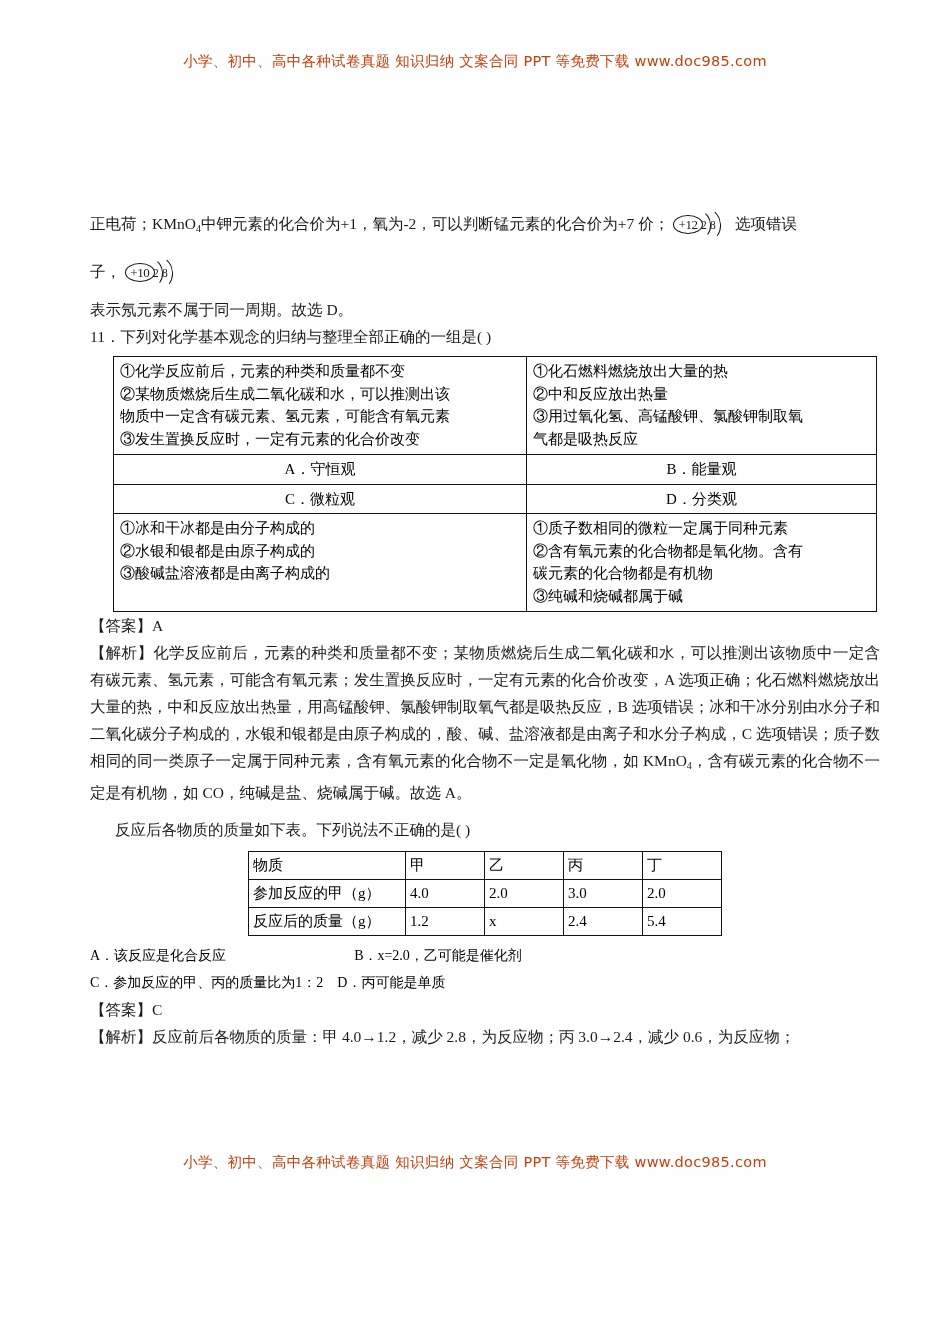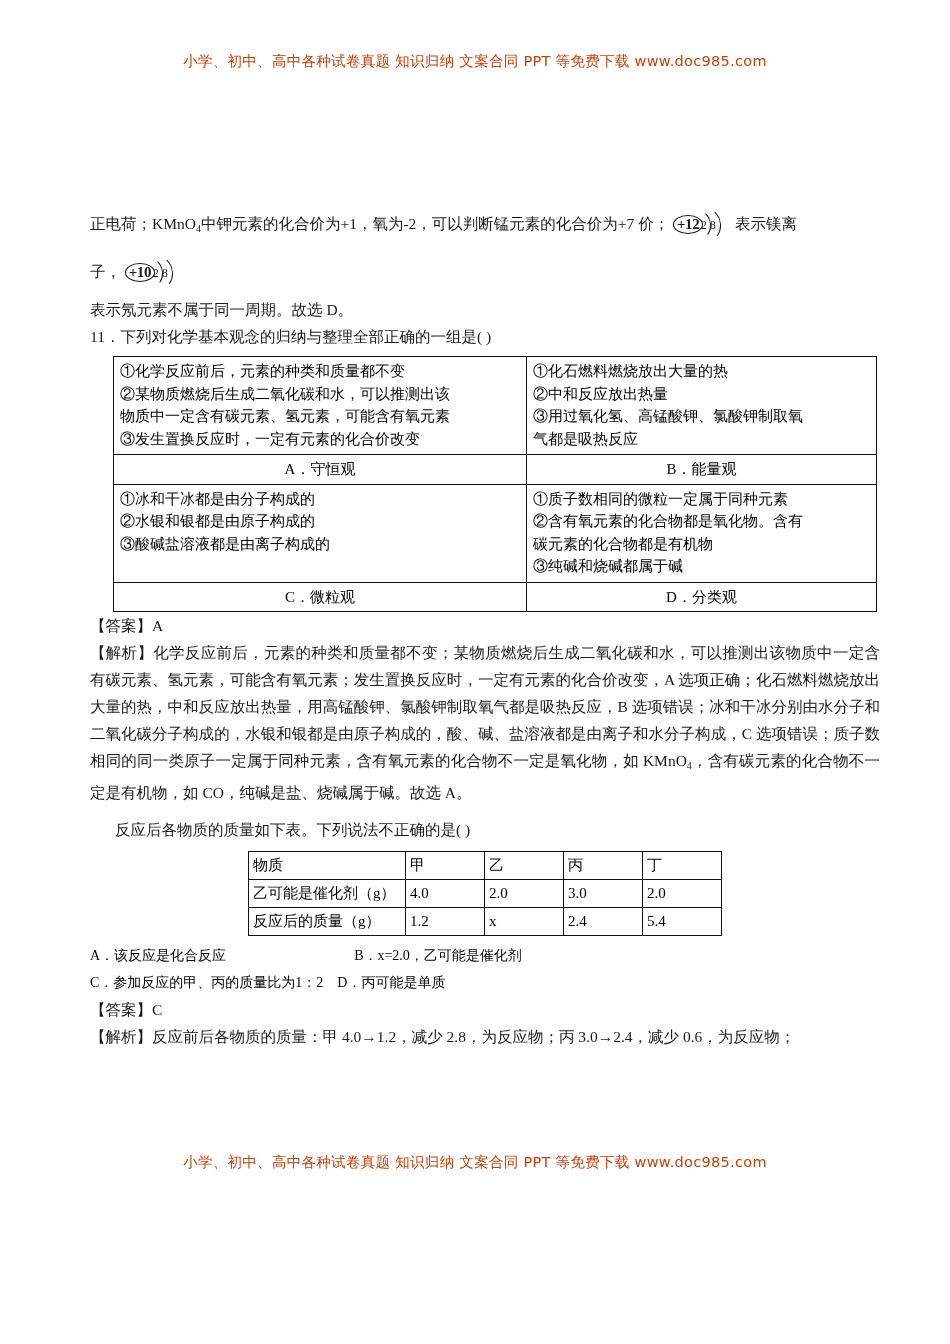--- a/index.html
+++ b/index.html
@@ -66,26 +66,25 @@
     vertical-align: middle;
   }
   .atom .nucleus {
     position: absolute;
     left: 0; top: 7px;
     width: 30px;
     height: 19px;
     border: 1.4px solid #111;
     border-radius: 50%;
     box-sizing: border-box;
-    font-size: 15px;
+    font-size: 13px;
     line-height: 17px;
     text-align: center;
     font-family: "Liberation Serif", serif;
     letter-spacing: -0.4px;
-    font-weight: bold;
   }
   .atom .shell {
     position: absolute;
     border: 1.5px solid #111;
     border-radius: 50%;
     border-left-color: transparent;
     border-top-color: transparent;
     border-bottom-color: transparent;
     box-sizing: border-box;
   }
@@ -165,21 +164,21 @@
 
     <div class="para line-row">
       <span><span>正电荷；KMnO</span><sub>4</sub><span>中钾元素的化合价为+1，氧为-2，可以判断锰元素的化合价为+7 价；</span></span>
       <span class="atom">
         <span class="nucleus">+12</span>
         <span class="shell shell1"></span>
         <span class="shell shell2"></span>
         <span class="ecount e1">2</span>
         <span class="ecount e2">8</span>
       </span>
-      <span>表示镁离</span>
+      <span>选项错误</span>
     </div>
 
     <div class="spacer-14"></div>
 
     <div class="para line-row">
       <span>子，</span>
       <span class="atom">
         <span class="nucleus">+10</span>
         <span class="shell shell1"></span>
         <span class="shell shell2"></span>
@@ -210,35 +209,35 @@
           <div>②中和反应放出热量</div>
           <div>③用过氧化氢、高锰酸钾、氯酸钾制取氧</div>
           <div>气都是吸热反应</div>
         </td>
       </tr>
       <tr>
         <td class="head col-a">A．守恒观</td>
         <td class="head col-b">B．能量观</td>
       </tr>
       <tr>
+        <td class="head col-a">C．微粒观</td>
+        <td class="head col-b">D．分类观</td>
+      </tr>
+      <tr>
         <td class="col-a cell-lines">
           <div>①冰和干冰都是由分子构成的</div>
           <div>②水银和银都是由原子构成的</div>
           <div>③酸碱盐溶液都是由离子构成的</div>
         </td>
         <td class="col-b cell-lines">
           <div>①质子数相同的微粒一定属于同种元素</div>
           <div>②含有氧元素的化合物都是氧化物。含有</div>
           <div>碳元素的化合物都是有机物</div>
           <div>③纯碱和烧碱都属于碱</div>
         </td>
-      </tr>
-      <tr>
-        <td class="head col-a">C．微粒观</td>
-        <td class="head col-b">D．分类观</td>
       </tr>
     </tbody>
       </table>
 
     <div class="para">
       <span>【答案】</span><span>A</span>
     </div>
 
     <div class="para">
       <span>【解析】</span><span>化学反应前后，元素的种类和质量都不变；某物质燃烧后生成二氧化碳和水，可以推测出该物质中一定含有碳元素、氢元素，可能含有氧元素；发生置换反应时，一定有元素的化合价改变，A 选项正确；化石燃料燃烧放出大量的热，中和反应放出热量，用高锰酸钾、氯酸钾制取氧气都是吸热反应，B 选项错误；冰和干冰分别由水分子和二氧化碳分子构成的，水银和银都是由原子构成的，酸、碱、盐溶液都是由离子和水分子构成，C 选项错误；质子数相同的同一类原子一定属于同种元素，含有氧元素的化合物不一定是氧化物，如 KMnO</span><sub>4</sub><span>，含有碳元素的化合物不一定是有机物，如 CO，纯碱是盐、烧碱属于碱。故选 A。</span>
@@ -251,21 +250,21 @@
     <table class="mass-table">
       <tbody>
           <tr>
         <td class="c0">物质</td>
         <td class="cn">甲</td>
         <td class="cn">乙</td>
         <td class="cn">丙</td>
         <td class="cn">丁</td>
       </tr>
       <tr>
-        <td class="c0">乙可能是催化剂（g）</td>
+        <td class="c0">参加反应的甲（g）</td>
         <td class="cn">4.0</td>
         <td class="cn">2.0</td>
         <td class="cn">3.0</td>
         <td class="cn">2.0</td>
       </tr>
       <tr>
         <td class="c0">反应后的质量（g）</td>
         <td class="cn">1.2</td>
         <td class="cn">x</td>
         <td class="cn">2.4</td>

